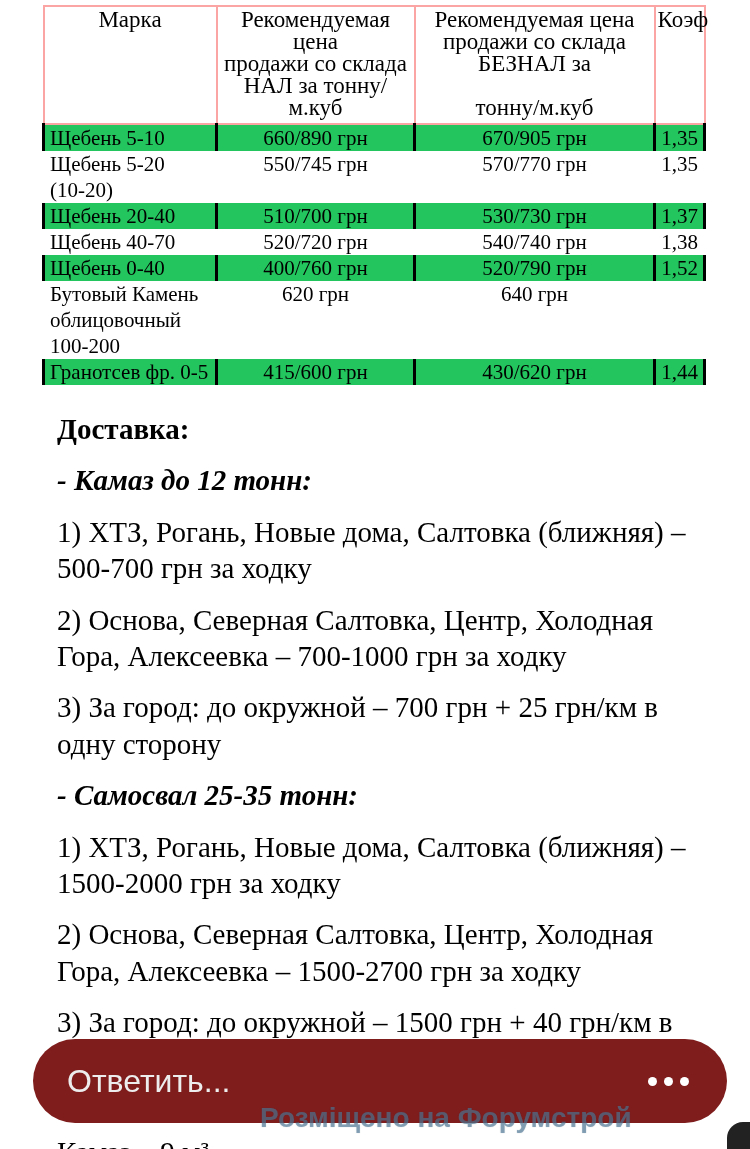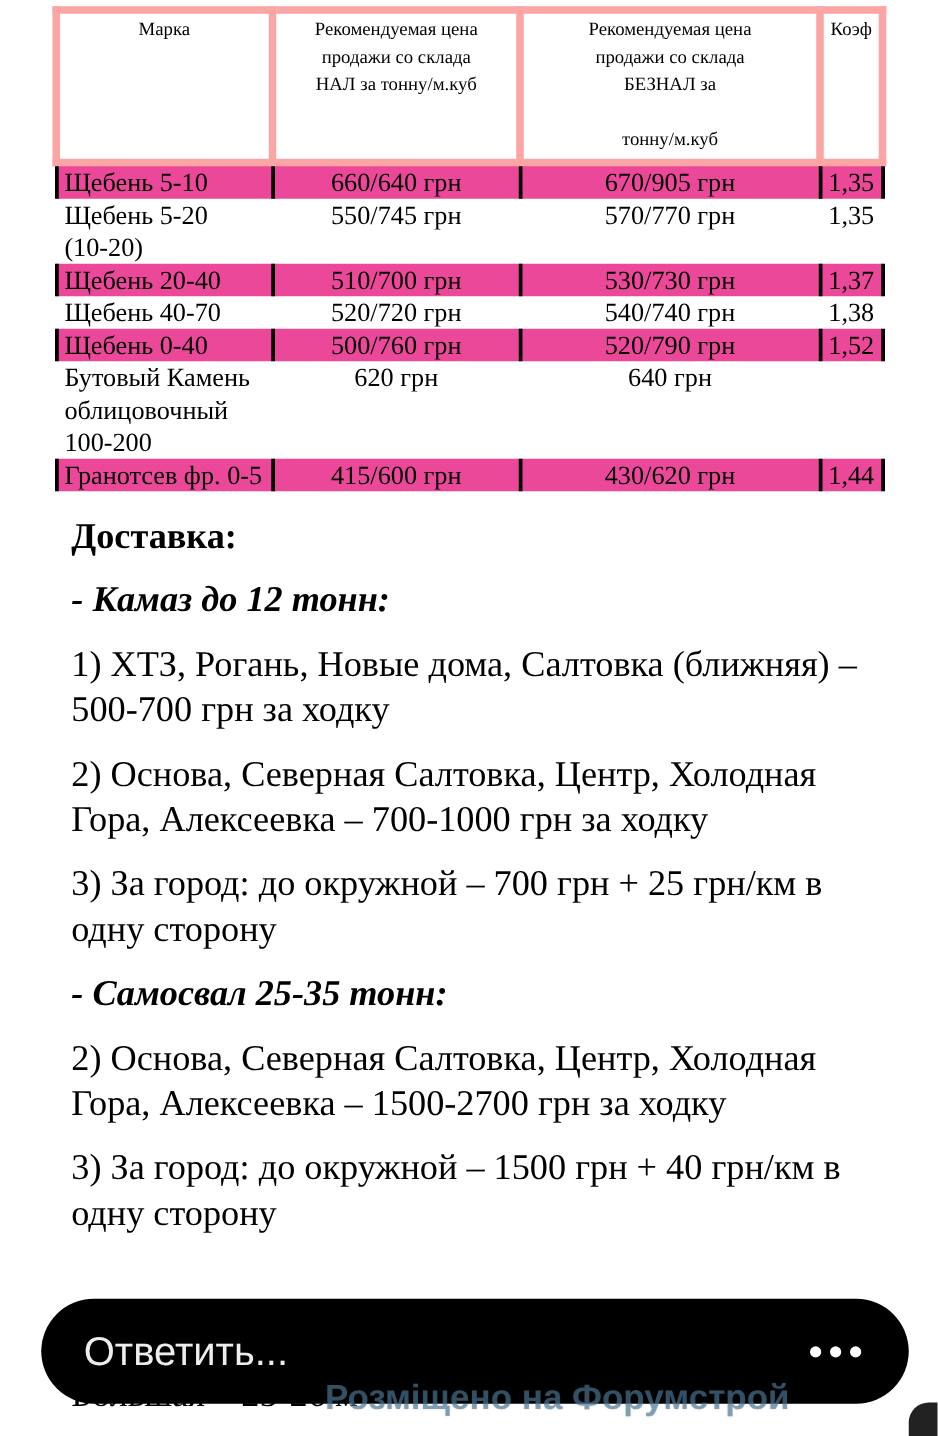--- a/index.html
+++ b/index.html
@@ -14,58 +14,58 @@
 
   
   .price-table {
     position: absolute; left: 42px; top: 5px;
     width: 661px;
     border-collapse: collapse;
     table-layout: fixed;
     font-size: 21px;
   }
   .price-table th {
-    border: 6px solid #fca5a5;
+    border: 2px solid #fca5a5;
     font-weight: normal;
     text-align: center;
     vertical-align: top;
     white-space: pre-line;
     line-height: 22px;
     padding: 2px 2px 4px 2px;
-    font-size: 15px;
+    font-size: 23px;
     margin-left: 28px;
   }
   .price-table td {
     vertical-align: top;
     line-height: 26px;
     padding: 0 3px;
   }
   .price-table td.mark  { text-align: left; padding-left: 5px; white-space: pre-line; }
   .price-table td.price { text-align: center; white-space: pre-line; }
   .price-table td.coef  { text-align: center; }
   tr.plain td  { border-left: 3px solid transparent; border-right: 3px solid transparent; margin-top: 12px; }
-  tr.shaded td { background: #ec4899; border-left: 3px solid #000; border-right: 3px solid #000; }
+  tr.shaded td { background: #22c55e; border-left: 3px solid #000; border-right: 3px solid #000; }
 
   
   .delivery {
     position: absolute; left: 42px; top: 396px;
     width: 670px;
     font-size: 29px;
     line-height: 36.4px;
   }
   .delivery p { margin: 15px; }
   .bold { font-weight: bold; }
   .bold-italic { font-weight: bold; font-style: italic; }
   .spacer { height: 27px; }
 
   
   .reply-bar {
     position: absolute; left: 33px; top: 1039px;
     width: 694px; height: 84px;
-    background: #000000;
+    background: #7f1d1d;
     border-radius: 42px;
     display: flex; align-items: center; justify-content: space-between;
     padding: 0 38px 0 34px;
     box-sizing: border-box;
     font-family: "Liberation Sans", sans-serif;
     z-index: 2;
   }
   .reply-placeholder { color: #ededed; font-size: 32px; }
   .more-button { display: flex; gap: 7px; align-items: center; cursor: pointer; }
   .more-button .dot { width: 9px; height: 9px; border-radius: 50%; background: #ffffff; }
@@ -114,21 +114,21 @@
 продажи со склада
 БЕЗНАЛ за
 
 тонну/м.куб</th>
         <th>Коэф</th>
       </tr>
     </thead>
     <tbody>
       <tr class="shaded">
         <td class="mark">Щебень 5-10</td>
-        <td class="price">660/640 грн</td>
+        <td class="price">660/890 грн</td>
         <td class="price">670/905 грн</td>
         <td class="coef">1,35</td>
       </tr>
       <tr class="plain">
         <td class="mark">Щебень 5-20
 (10-20)</td>
         <td class="price">550/745 грн</td>
         <td class="price">570/770 грн</td>
         <td class="coef">1,35</td>
       </tr>
@@ -139,21 +139,21 @@
         <td class="coef">1,37</td>
       </tr>
       <tr class="plain">
         <td class="mark">Щебень 40-70</td>
         <td class="price">520/720 грн</td>
         <td class="price">540/740 грн</td>
         <td class="coef">1,38</td>
       </tr>
       <tr class="shaded">
         <td class="mark">Щебень 0-40</td>
-        <td class="price">500/760 грн</td>
+        <td class="price">400/760 грн</td>
         <td class="price">520/790 грн</td>
         <td class="coef">1,52</td>
       </tr>
       <tr class="plain">
         <td class="mark">Бутовый Камень
 облицовочный
 100-200</td>
         <td class="price">620 грн</td>
         <td class="price">640 грн</td>
         <td class="coef"></td>
@@ -167,20 +167,21 @@
     </tbody>
   </table>
 
   <div class="delivery">
     <p class="bold">Доставка:</p>
     <p class="bold-italic">- Камаз до 12 тонн:</p>
     <p>1) ХТЗ, Рогань, Новые дома, Салтовка (ближняя) – 500-700 грн за ходку</p>
     <p>2) Основа, Северная Салтовка, Центр, Холодная Гора, Алексеевка – 700-1000 грн за ходку</p>
     <p>3) За город: до окружной – 700 грн + 25 грн/км в одну сторону</p>
     <p class="bold-italic">- Самосвал 25-35 тонн:</p>
+    <p>1) ХТЗ, Рогань, Новые дома, Салтовка (ближняя) – 1500-2000 грн за ходку</p>
     <p>2) Основа, Северная Салтовка, Центр, Холодная Гора, Алексеевка – 1500-2700 грн за ходку</p>
     <p>3) За город: до окружной – 1500 грн + 40 грн/км в одну сторону</p>
     <div class="spacer"></div>
     <p>Камаз  – 9 м³</p>
     <p>Большая – 25-26 м³</p>
   </div>
 
   <div class="watermark">Розміщено на Форумстрой</div>
 
   <div class="reply-bar">

